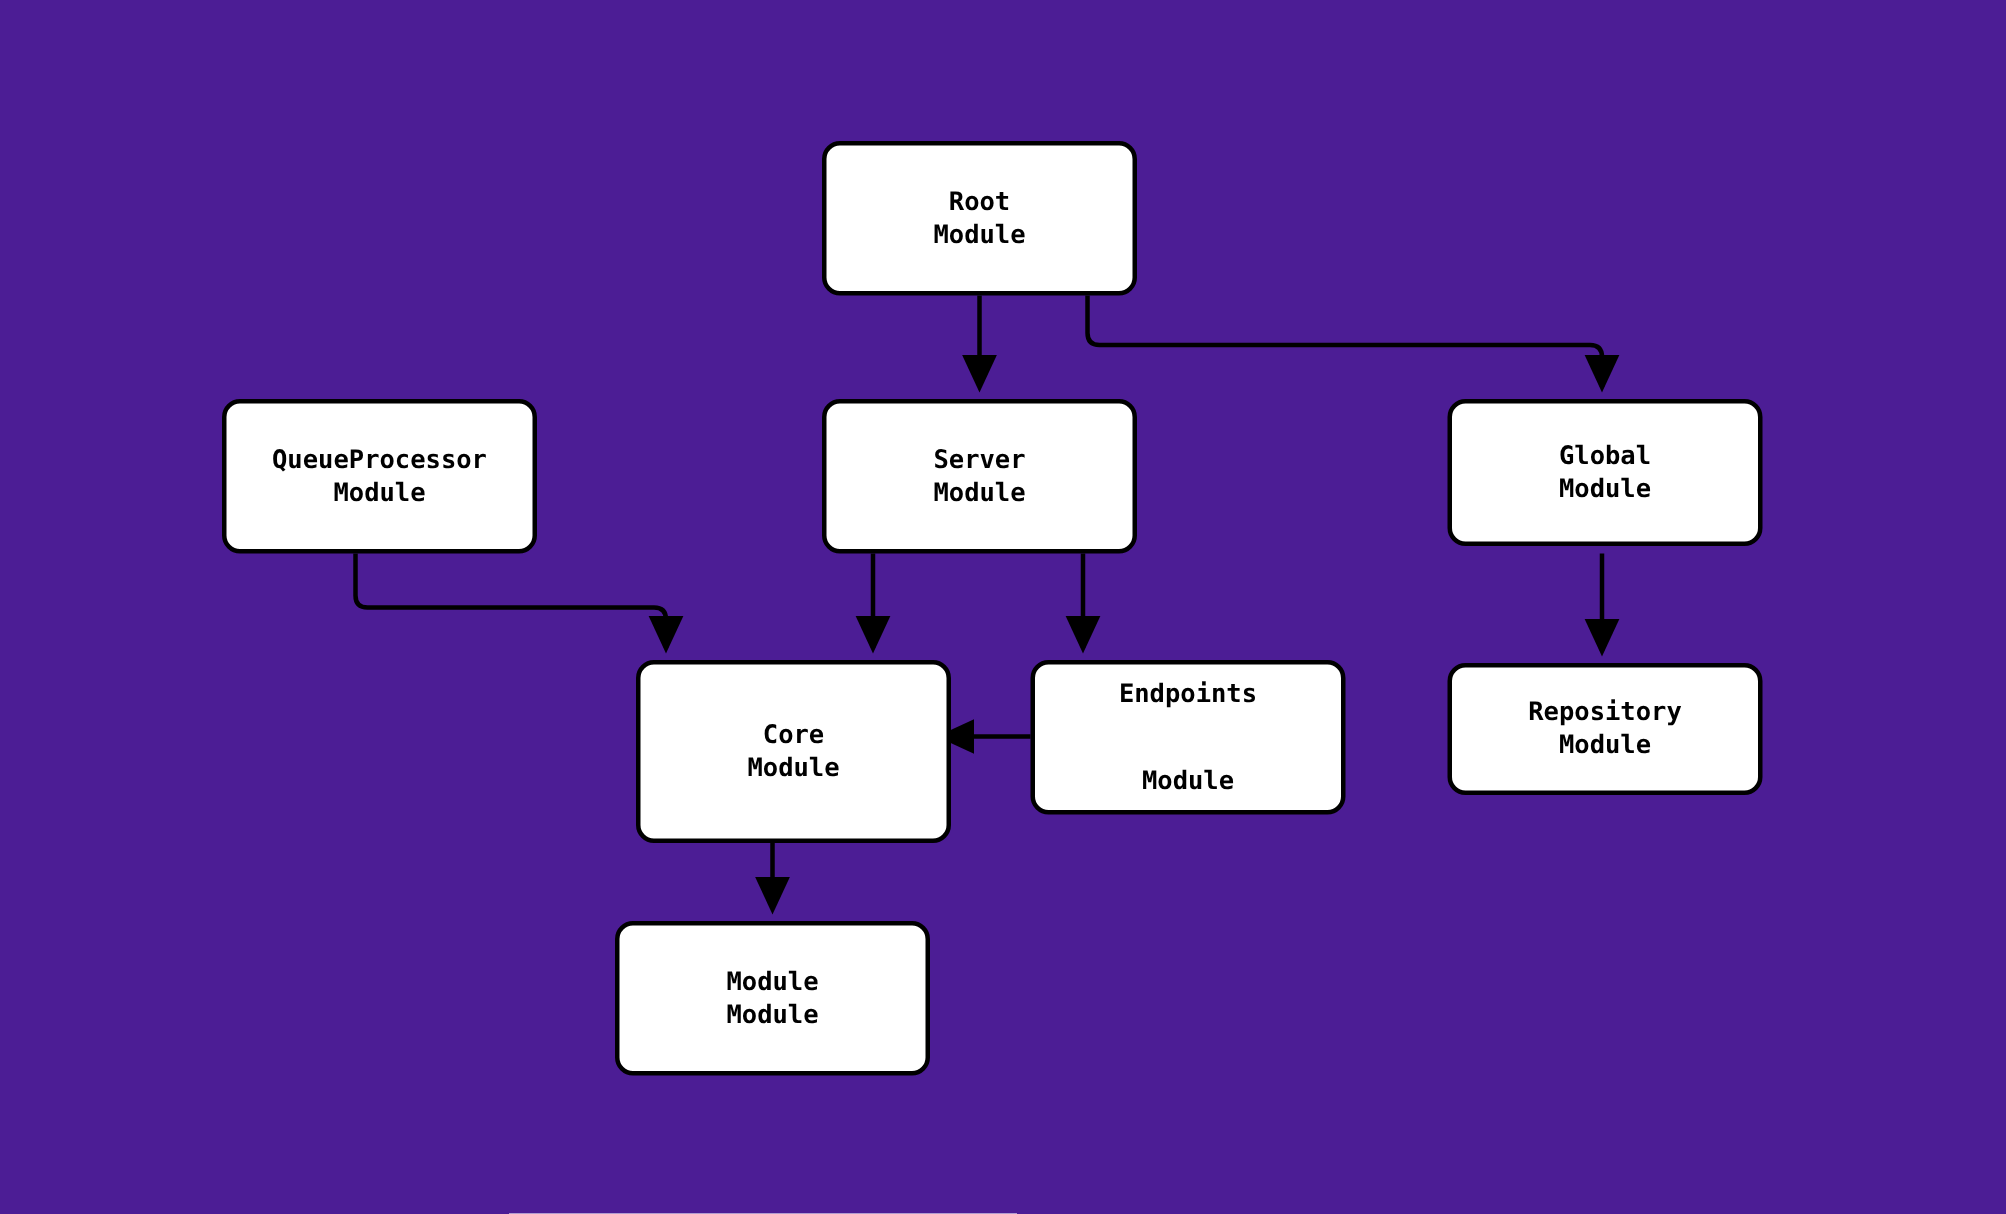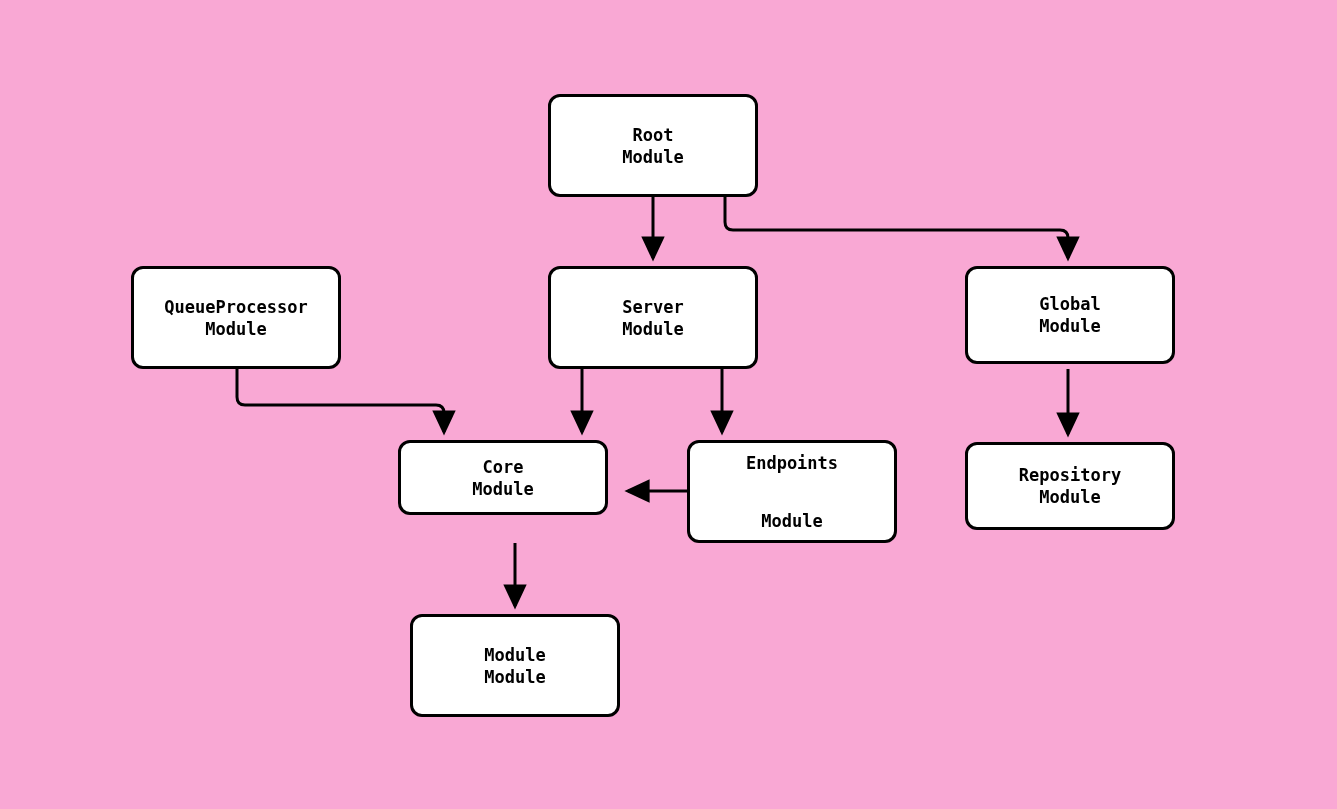--- a/index.html
+++ b/index.html
@@ -5,21 +5,21 @@
 <style>
   html, body {
     margin: 0;
     padding: 0;
     background: #ffffff;
   }
   #canvas {
     position: relative;
     width: 1337px;
     height: 809px;
-    background: #f9a8d4;
+    background: #4c1d95;
     overflow: hidden;
     font-family: "DejaVu Sans Mono", "Liberation Mono", monospace;
   }
   #edge-layer {
     position: absolute;
     left: 0;
     top: 0;
     width: 1337px;
     height: 809px;
     pointer-events: none;
@@ -68,36 +68,36 @@
         <path d="M 1068 369 L 1068 434" marker-end="url(#arrowhead)"></path>
         <path d="M 515 543 L 515 606" marker-end="url(#arrowhead)"></path>
       </g>
   </svg>
 
   <div class="node" style="left: 548px; top: 94px; width: 210px; height: 103px;">
     <span class="node-label">Root</span>
     <span class="node-label">Module</span>
   </div>
 
-  <div class="node" style="left: 131px; top: 266px; width: 210px; height: 103px;">
+  <div class="node" style="left: 148px; top: 266px; width: 210px; height: 103px;">
     <span class="node-label">QueueProcessor</span>
     <span class="node-label">Module</span>
   </div>
 
   <div class="node" style="left: 548px; top: 266px; width: 210px; height: 103px;">
     <span class="node-label">Server</span>
     <span class="node-label">Module</span>
   </div>
 
   <div class="node" style="left: 965px; top: 266px; width: 210px; height: 98px;">
     <span class="node-label">Global</span>
     <span class="node-label">Module</span>
   </div>
 
-  <div class="node" style="left: 398px; top: 440px; width: 210px; height: 75px;">
+  <div class="node" style="left: 424px; top: 440px; width: 210px; height: 122px;">
     <span class="node-label">Core</span>
     <span class="node-label">Module</span>
   </div>
 
   <div class="node" style="left: 687px; top: 440px; width: 210px; height: 103px; gap: 36px;">
     <span class="node-label">Endpoints</span>
     <span class="node-label">Module</span>
   </div>
 
   <div class="node" style="left: 965px; top: 442px; width: 210px; height: 88px;">

